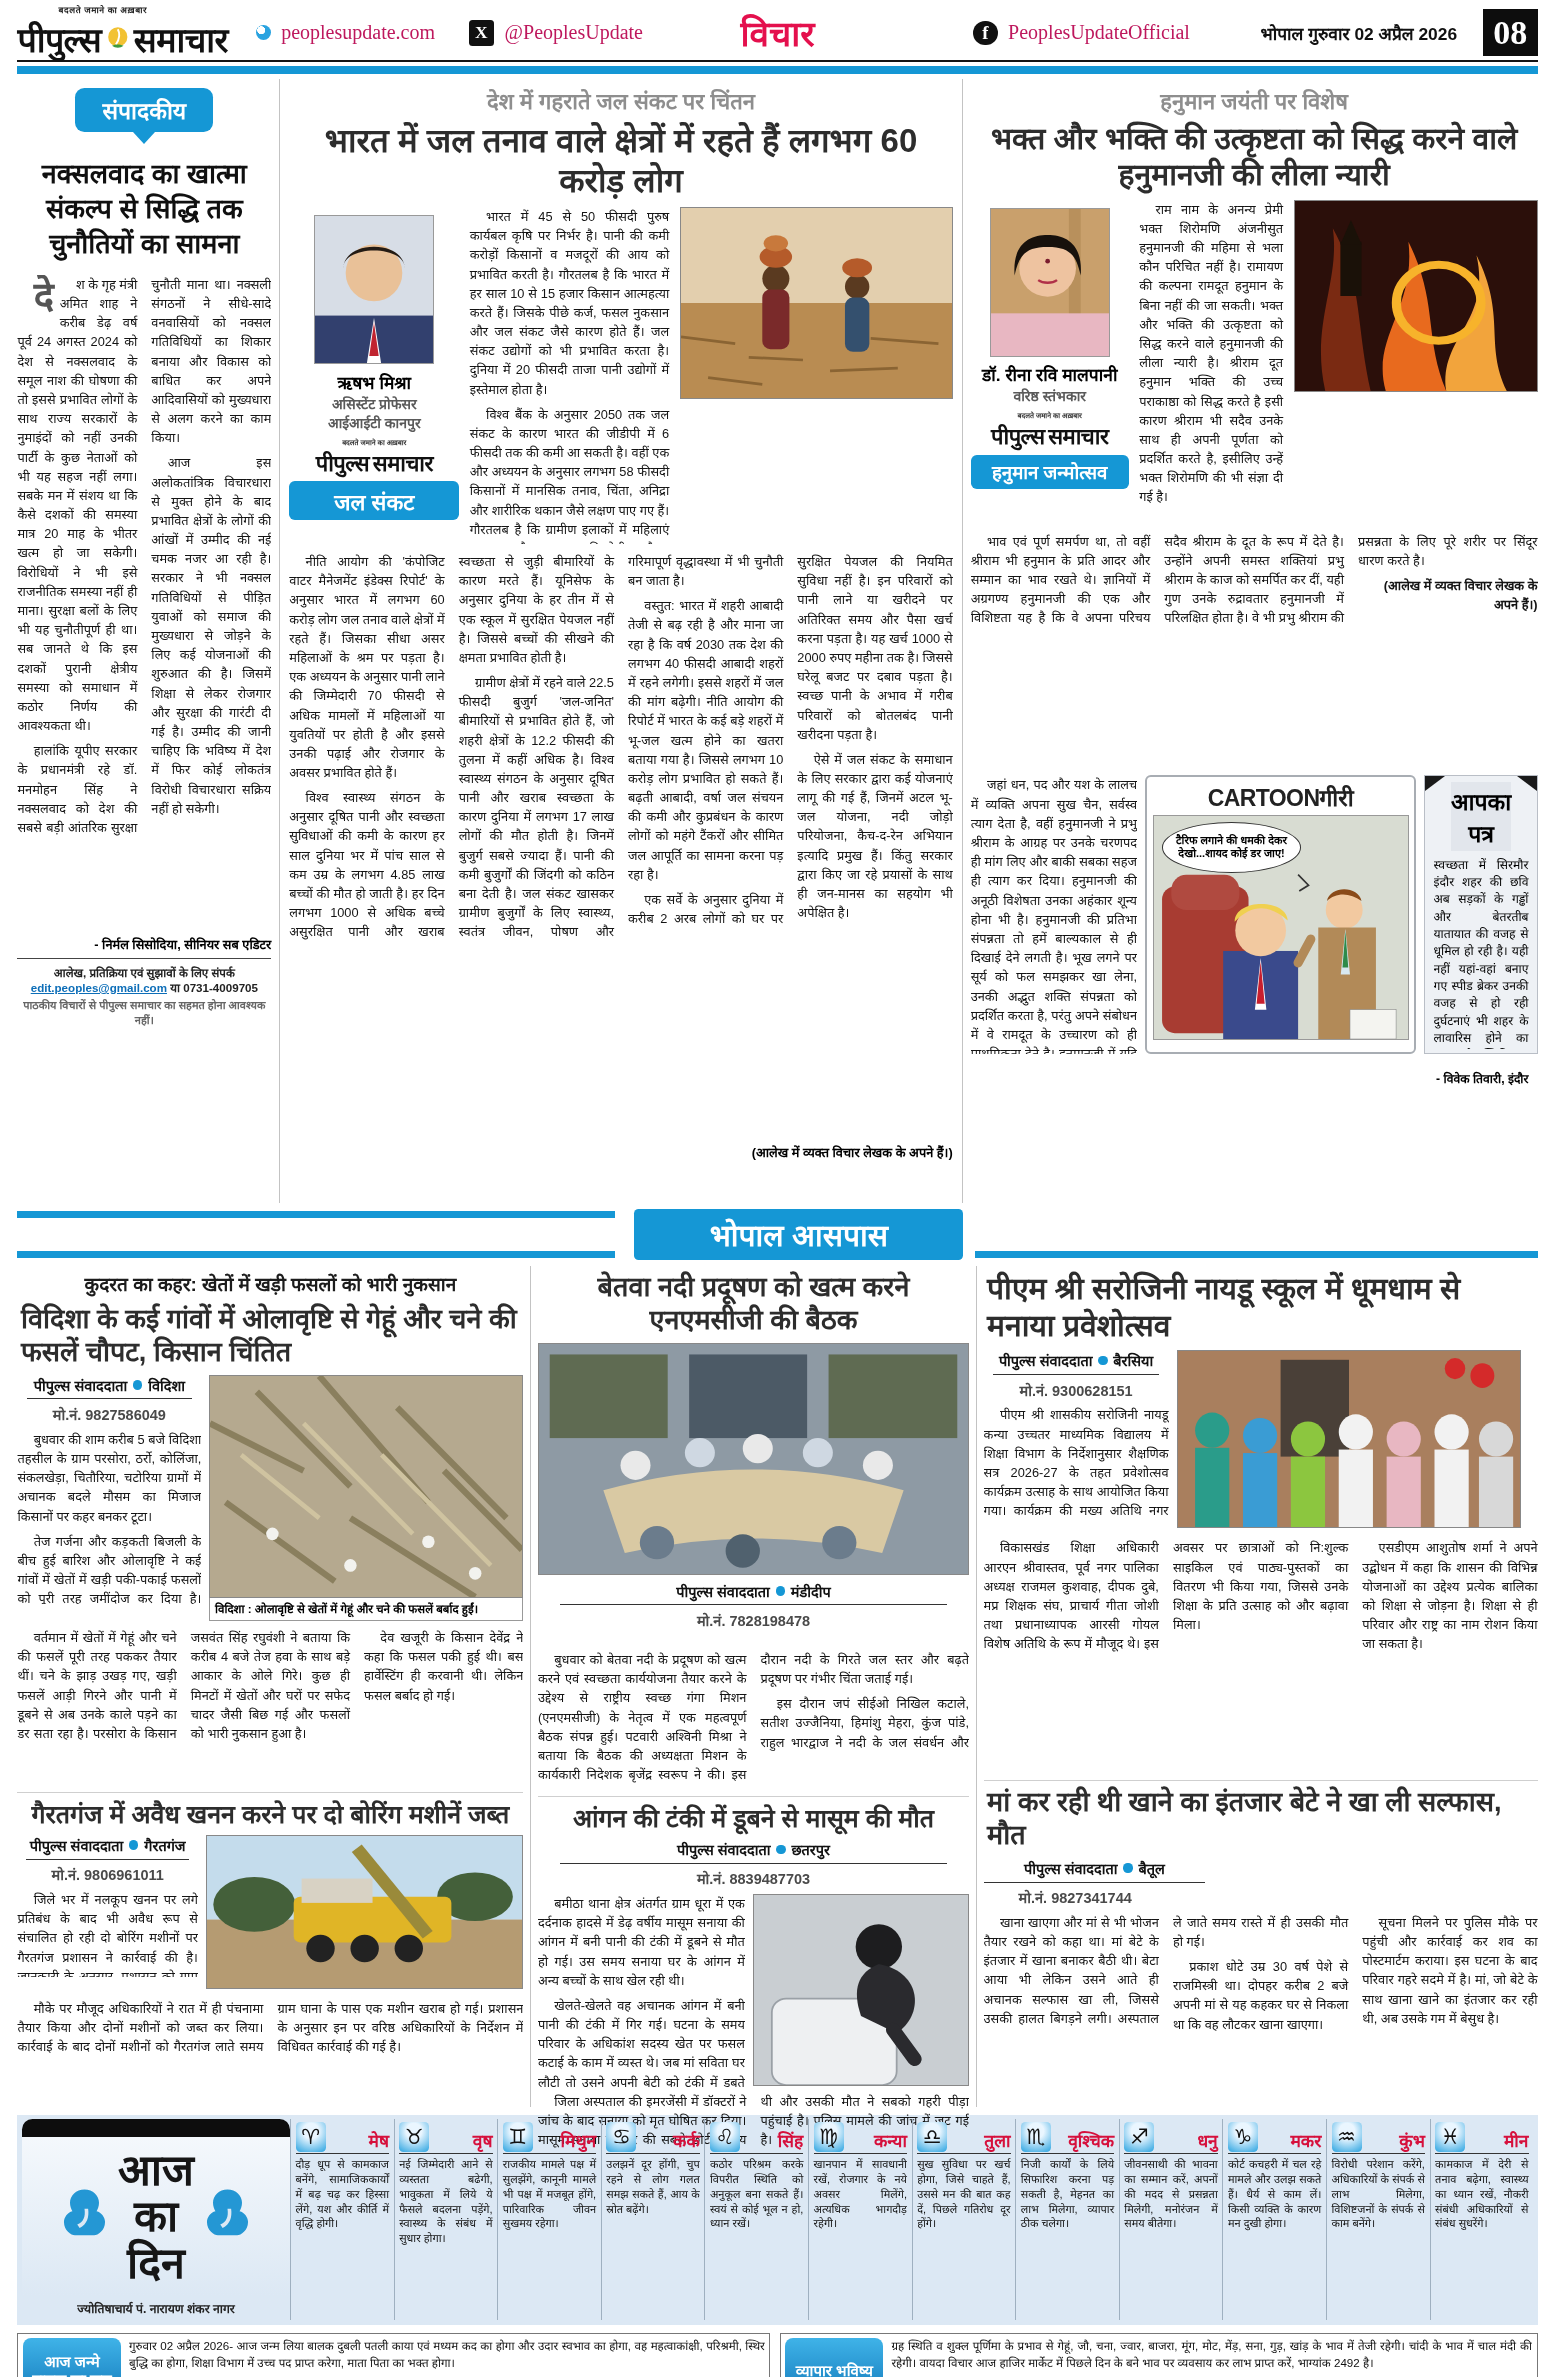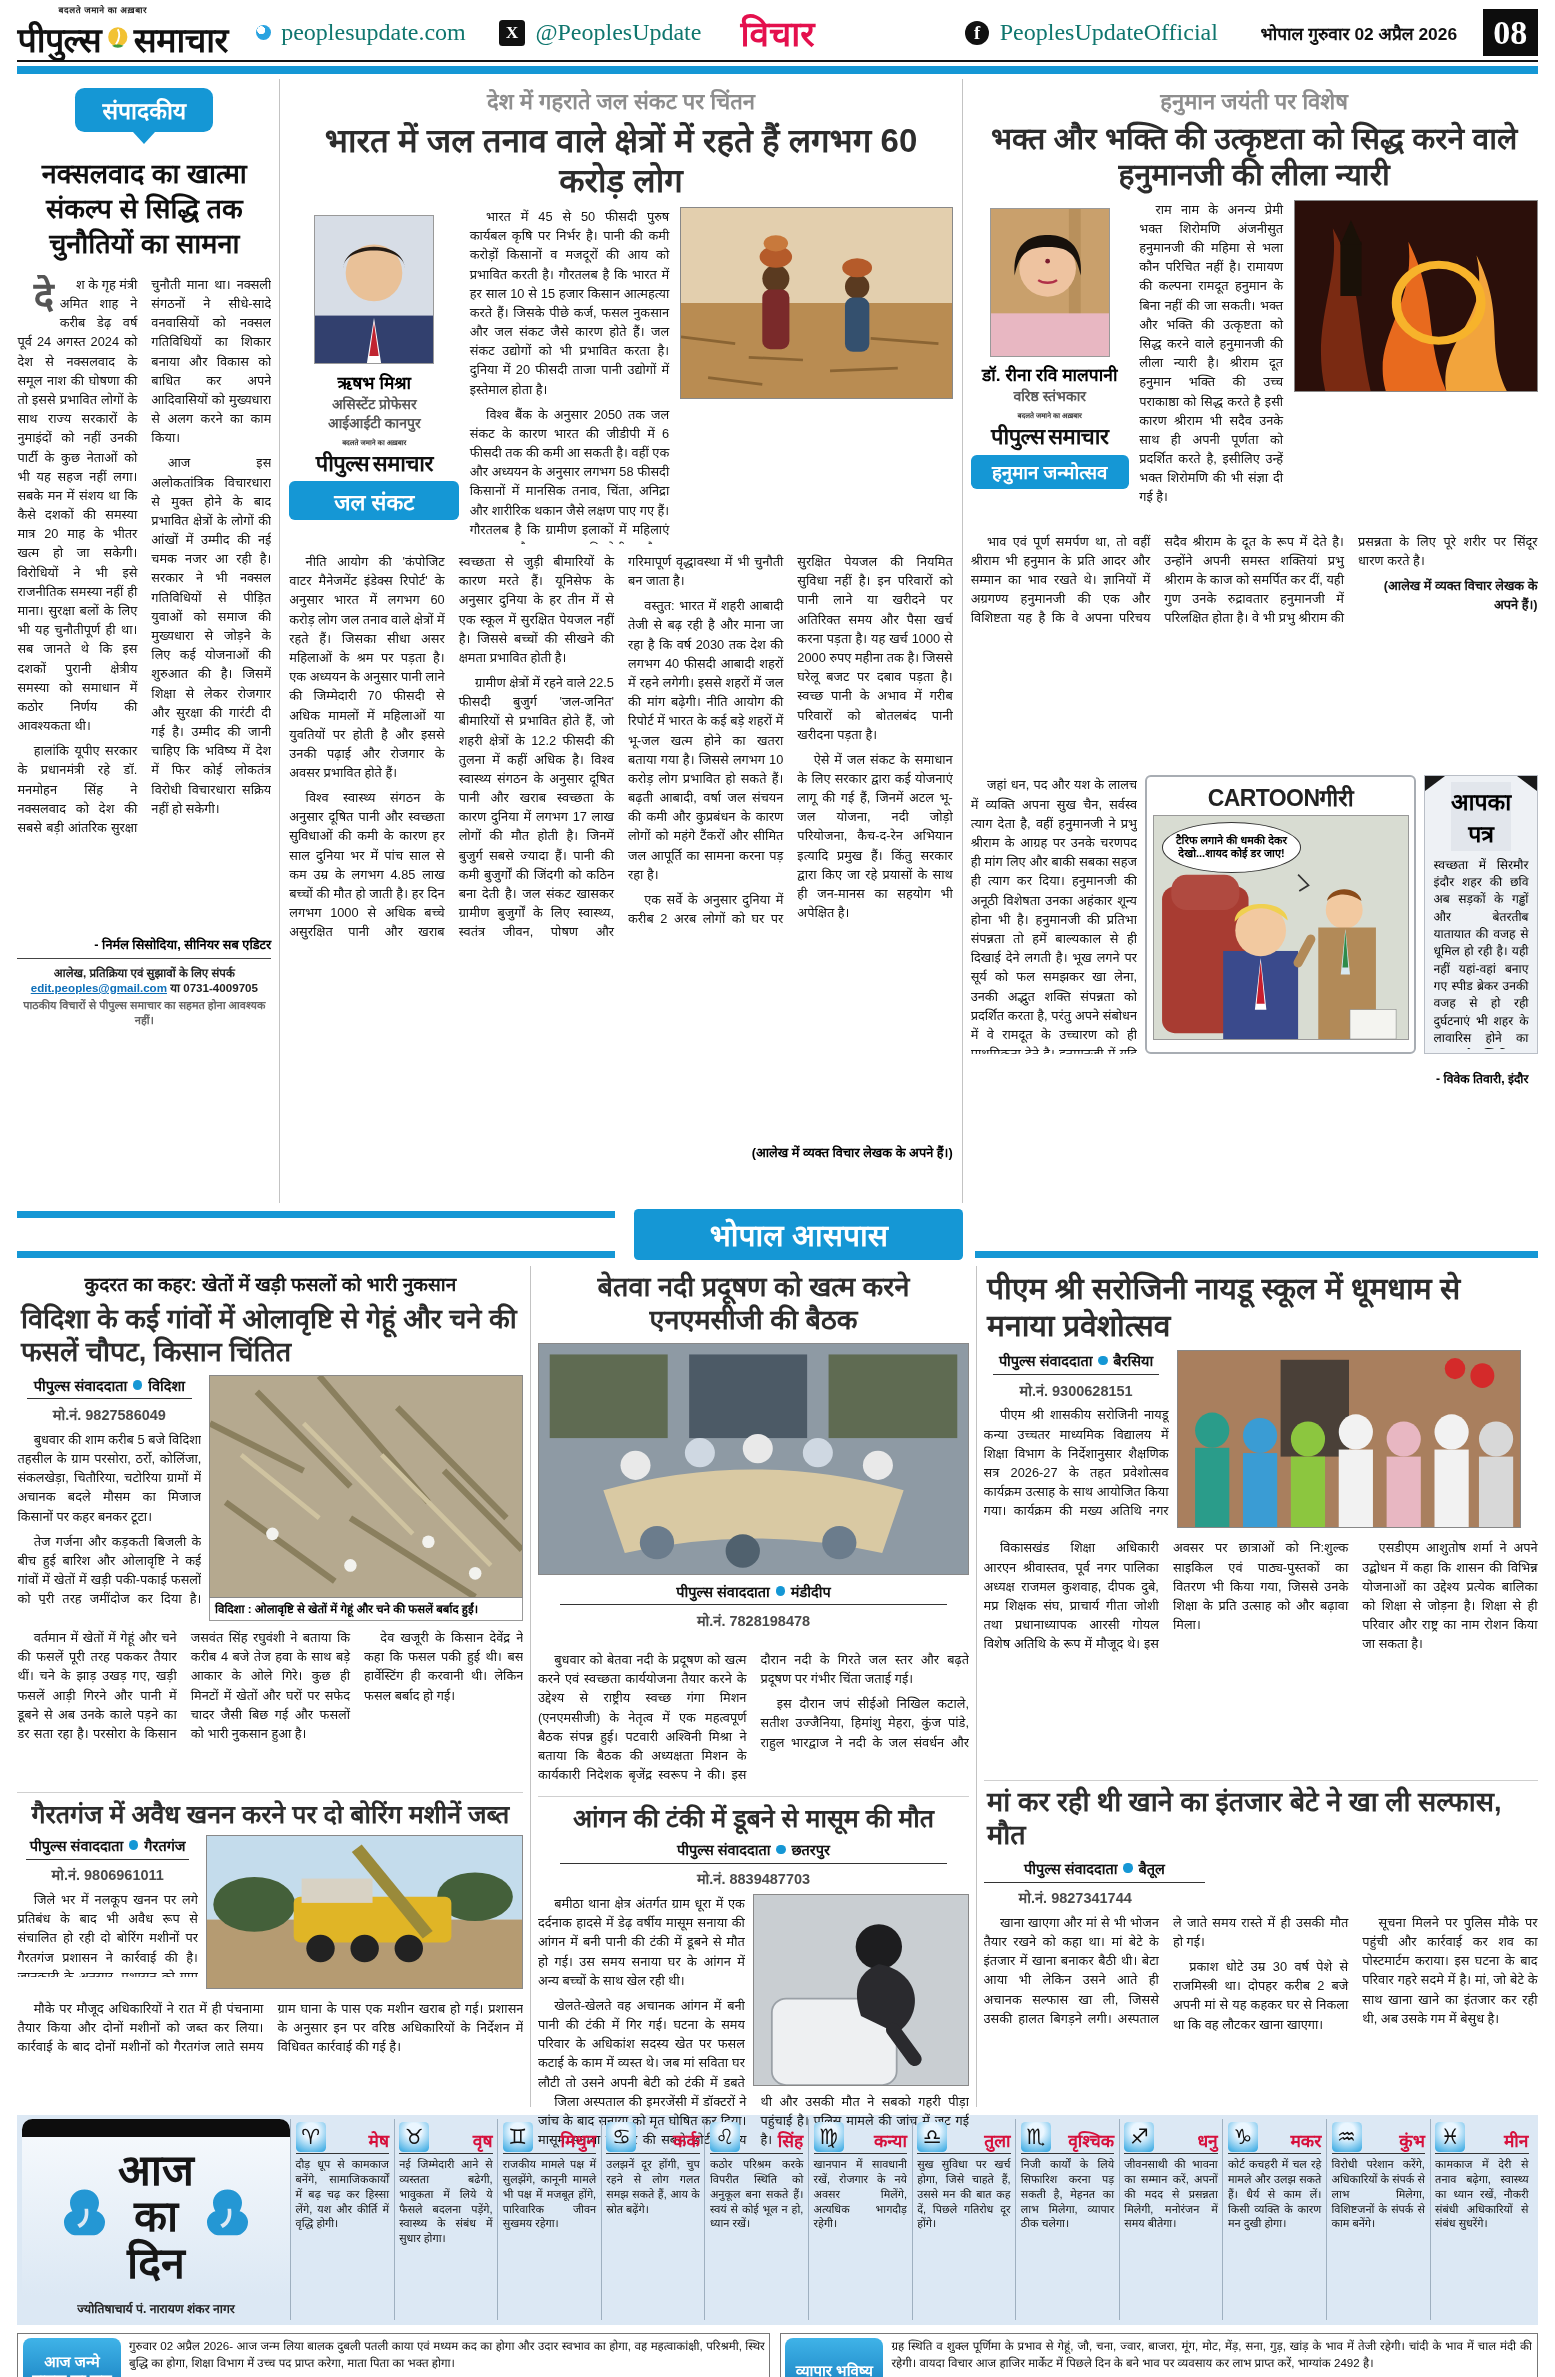--- a/index.html
+++ b/index.html
@@ -9,26 +9,26 @@
 
   
   .masthead { display:flex; align-items:center; height:56px; border-bottom:2.3px solid #141414; }
   .mast-left { display:flex; align-items:center; gap:10.5px; flex:1; }
   .logo-block { display:flex; flex-direction:column; }
   .tagline { font-size:8.7px; font-weight:bold; color:#222; letter-spacing:0.6px; margin-left:41px;}
   .logo-line { display:flex; align-items:center; gap:3.5px; }
   .logo-txt { font-size:34px; font-weight:900; color:#111; letter-spacing:-0.6px; }
   .emblem svg { width:25.6px; height:25.6px; display:block; }
   .globe { width:15px; height:15px; border-radius:50%; background:radial-gradient(circle at 35% 35%, #ffffff 0 28%, #2aa3e0 30%); display:inline-block; margin-left:17.4px;}
-  .site, .handle, .fbhandle { font-size:24px; color:#0f766e; text-decoration:none; font-family:"Liberation Serif","DejaVu Serif",serif; }
+  .site, .handle, .fbhandle { font-size:20px; color:#be185d; text-decoration:none; font-family:"Liberation Serif","DejaVu Serif",serif; }
   .xicon { width:25.6px; height:25.6px; background:#111; color:#fff; font-weight:900; font-size:17.4px; display:flex; align-items:center; justify-content:center; border-radius:3.5px; margin-left:23px; font-family:"Liberation Serif","DejaVu Serif",serif;}
   .section-title { font-size:35px; font-weight:900; color:#e4104d; padding:0 35px; }
   .mast-right { display:flex; align-items:center; gap:10.5px; flex:1; justify-content:flex-end; }
   .fbicon { width:24.4px; height:24.4px; border-radius:50%; background:#111; color:#fff; font-size:18.6px; font-weight:bold; display:flex; align-items:center; justify-content:center; font-family:"Liberation Serif","DejaVu Serif",serif;}
-  .dateline { font-size:17.4px; font-weight:800; color:#111; margin-left:32px; }
+  .dateline { font-size:17.4px; font-weight:800; color:#111; margin-left:60px; }
   .pagenum { background:#0d0d0d; color:#fff; font-size:34px; font-weight:bold; padding:4.6px 10.5px; font-family:"Liberation Serif","DejaVu Serif",serif; margin-left:15px; }
 
   
   .topbar { height:8.1px; background:#1597d5; margin-top:4.6px; }
   .vdiv { width:0.6px; background:#c3c3c3; }
   .kicker { text-align:center; font-size:22px; font-weight:800; color:#8e8e8e; margin-top:5.8px; }
   .kicker.dark { color:#1c1c1c; font-size:19px; }
   .headline { text-align:center; font-weight:900; color:#2d2d2d; line-height:1.22; margin:5.8px 3.5px; }
   .h58 { font-size:33px; } .h52 { font-size:30px; } .h48 { font-size:27px; } .h44 { font-size:25px; }
   .bodytxt { font-size:12.8px; line-height:1.5; text-align:justify; color:#141414; overflow:hidden; }

